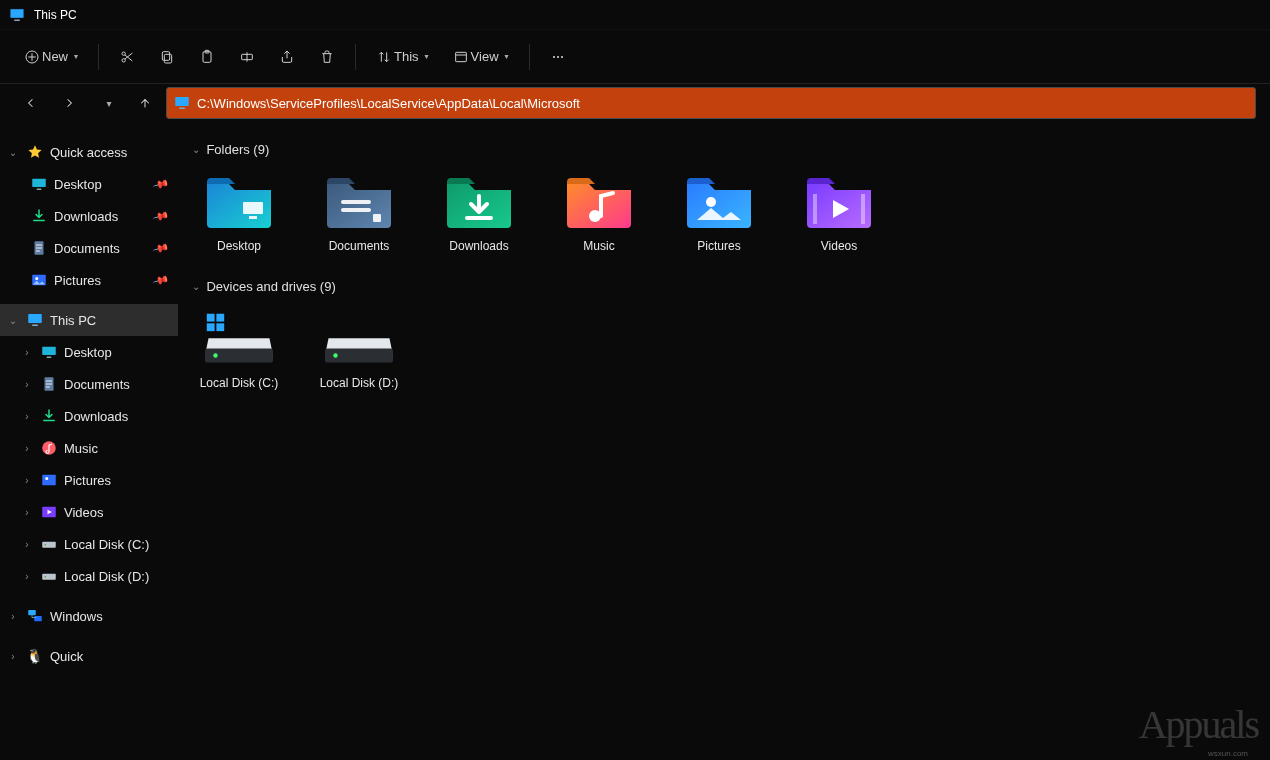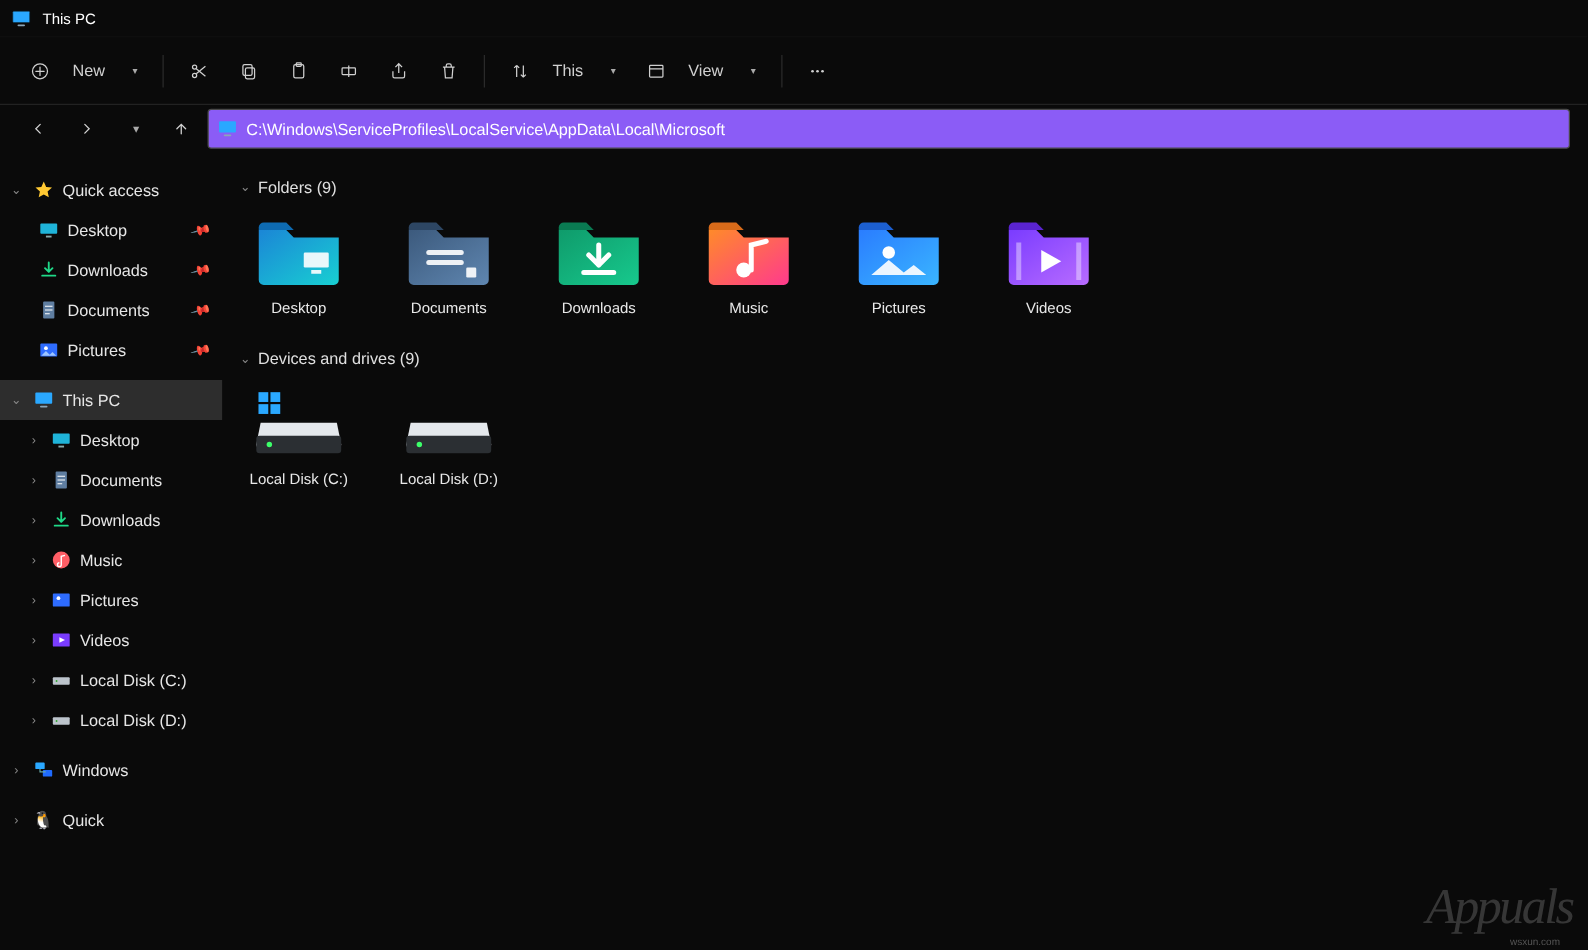--- a/index.html
+++ b/index.html
@@ -4,30 +4,30 @@
 <style>
   * { box-sizing: border-box; margin: 0; padding: 0; font-family: "Segoe UI", Arial, sans-serif; }
   html, body { width: 1270px; height: 760px; background: #0a0a0a; color: #fff; overflow: hidden; }
 
   
   .titlebar { height: 30px; background: #0a0a0a; display: flex; align-items: center; padding: 0 8px; gap: 8px; border-bottom: 1px solid #111; }
   .titlebar .title { font-size: 12px; }
 
   
   .toolbar { height: 54px; background: #0a0a0a; display: flex; align-items: center; padding: 0 14px; gap: 4px; border-bottom: 1px solid #222; }
-  .tool-btn { height: 36px; min-width: 36px; display: flex; align-items: center; justify-content: center; gap: 18px; padding: 0 10px; border-radius: 4px; color: #d0d0d0; font-size: 13px; cursor: default; }
+  .tool-btn { height: 36px; min-width: 36px; display: flex; align-items: center; justify-content: center; gap: 2px; padding: 0 10px; border-radius: 4px; color: #d0d0d0; font-size: 13px; cursor: default; }
   .tool-btn svg { width: 16px; height: 16px; }
   .tool-sep { width: 1px; height: 26px; background: #2a2a2a; margin: 0 6px; }
   .chev-sm { font-size: 8px; color: #aaa; margin-left: 4px; }
 
   
   .navrow { height: 44px; background: #0a0a0a; display: flex; align-items: center; padding: 0 14px 6px 14px; gap: 4px; }
   .nav-btn { width: 34px; height: 32px; display: flex; align-items: center; justify-content: center; border-radius: 4px; color: #d0d0d0; }
   .nav-btn svg { width: 14px; height: 14px; }
-  .addr-wrap { flex: 1; display: flex; align-items: center; height: 32px; border: 1px solid #4a4a4a; background: #8b5cf6; border-radius: 3px; padding: 0 6px; gap: 6px; }
+  .addr-wrap { flex: 1; display: flex; align-items: center; height: 32px; border: 1px solid #4a4a4a; background: #c2410c; border-radius: 3px; padding: 0 6px; gap: 6px; }
   .addr-input { flex: 1; background: transparent; border: none; outline: none; color: #fff; font-size: 13px; height: 100%; }
 
   
   .split { display: flex; height: calc(100% - 30px - 54px - 44px); }
 
   
   .sidebar { width: 178px; background: #0a0a0a; padding: 8px 0; font-size: 13px; overflow: hidden; }
   .side-item { display: flex; align-items: center; height: 32px; padding: 0 10px 0 6px; gap: 6px; color: #e6e6e6; cursor: default; }
   .side-item.selected { background: #2d2d2d; }
   .side-chevron { width: 14px; text-align: center; font-size: 10px; color: #888; }
@@ -43,21 +43,21 @@
   .grid { display: flex; flex-wrap: wrap; gap: 22px 30px; padding: 10px 4px 20px 4px; }
   .item { width: 90px; display: flex; flex-direction: column; align-items: center; gap: 8px; font-size: 12px; text-align: center; }
   .item .icon72 { width: 72px; height: 58px; display: flex; align-items: center; justify-content: center; position: relative; }
   .item .lbl { color: #e8e8e8; white-space: nowrap; }
 
   
   .folder { width: 72px; height: 56px; }
   .drive { width: 82px; height: 54px; }
 
   
-  .watermark { position: fixed; right: 12px; bottom: 12px; opacity: 0.18; font-size: 40px; font-family: serif; font-style: italic; letter-spacing: -2px; pointer-events: none; }
+  .watermark { position: fixed; right: 12px; bottom: 12px; opacity: 0.18; font-size: 40px; font-family: serif; letter-spacing: -2px; pointer-events: none; }
   .wsxun { position: fixed; right: 22px; bottom: 2px; font-size: 8px; color: #555; pointer-events: none; }
 </style>
 </head>
 <body>
 
 <div class="titlebar">
   <span class="side-icon">
     <svg viewBox="0 0 24 24">
         <rect x="3" y="4" width="18" height="12" rx="1" fill="#2aa8ff"></rect>
         <rect x="3" y="4" width="18" height="12" rx="1" fill="none" stroke="#0b2a3d" stroke-width="0.6"></rect>

